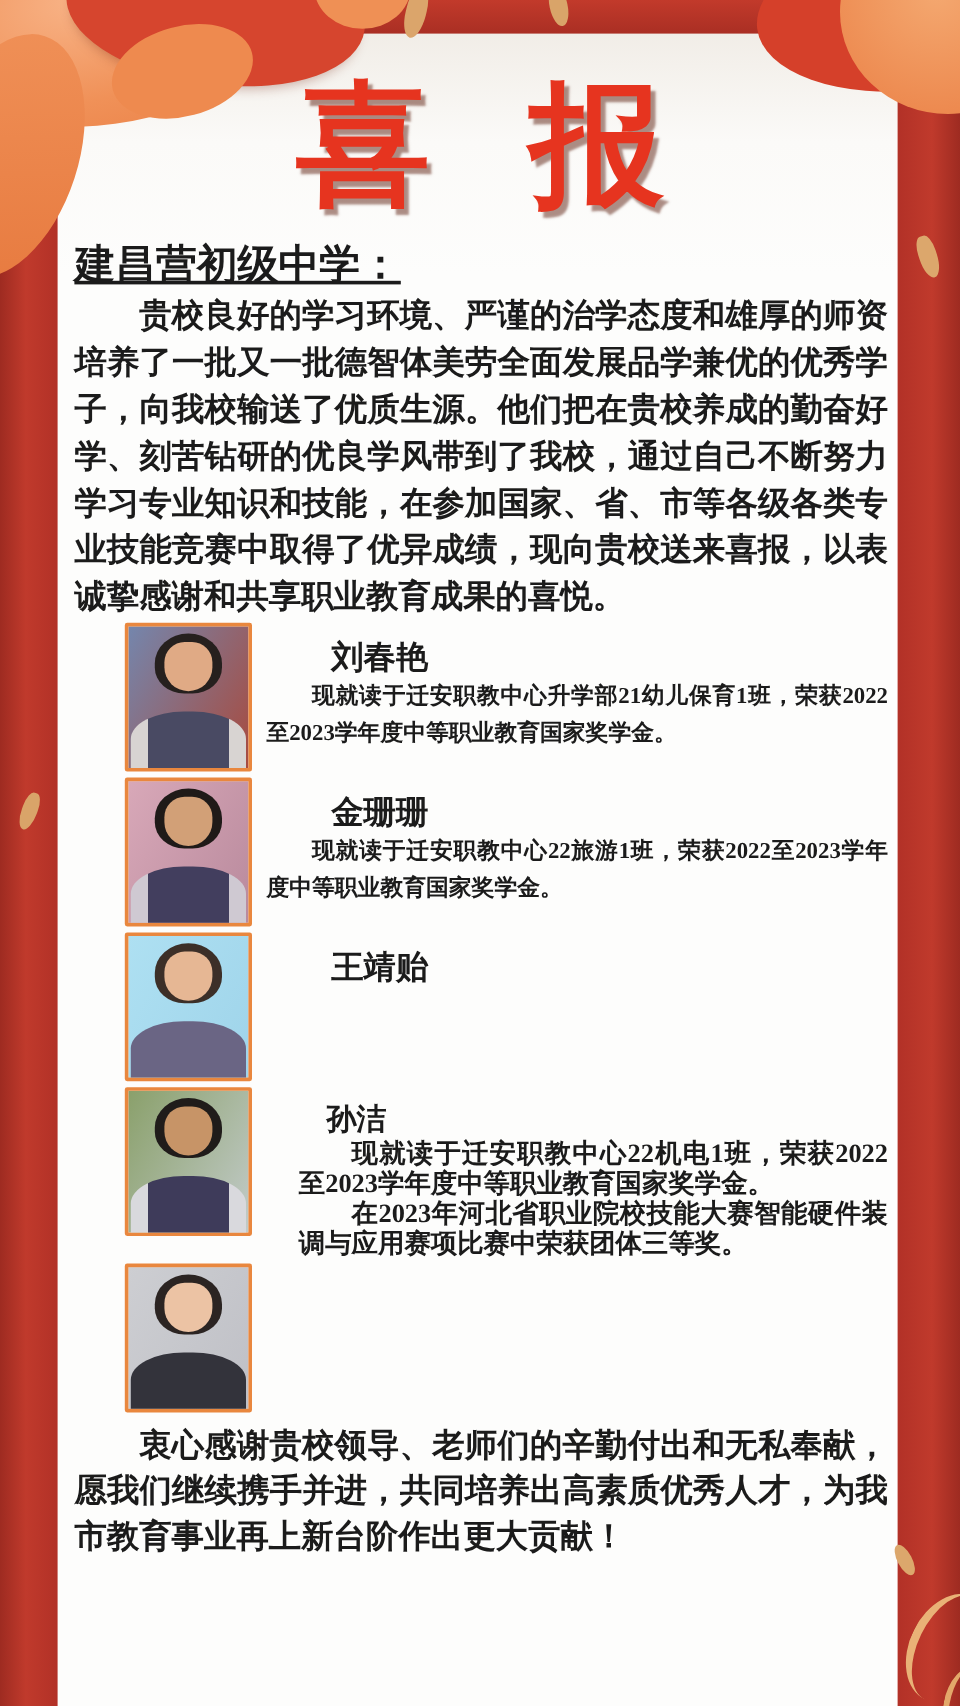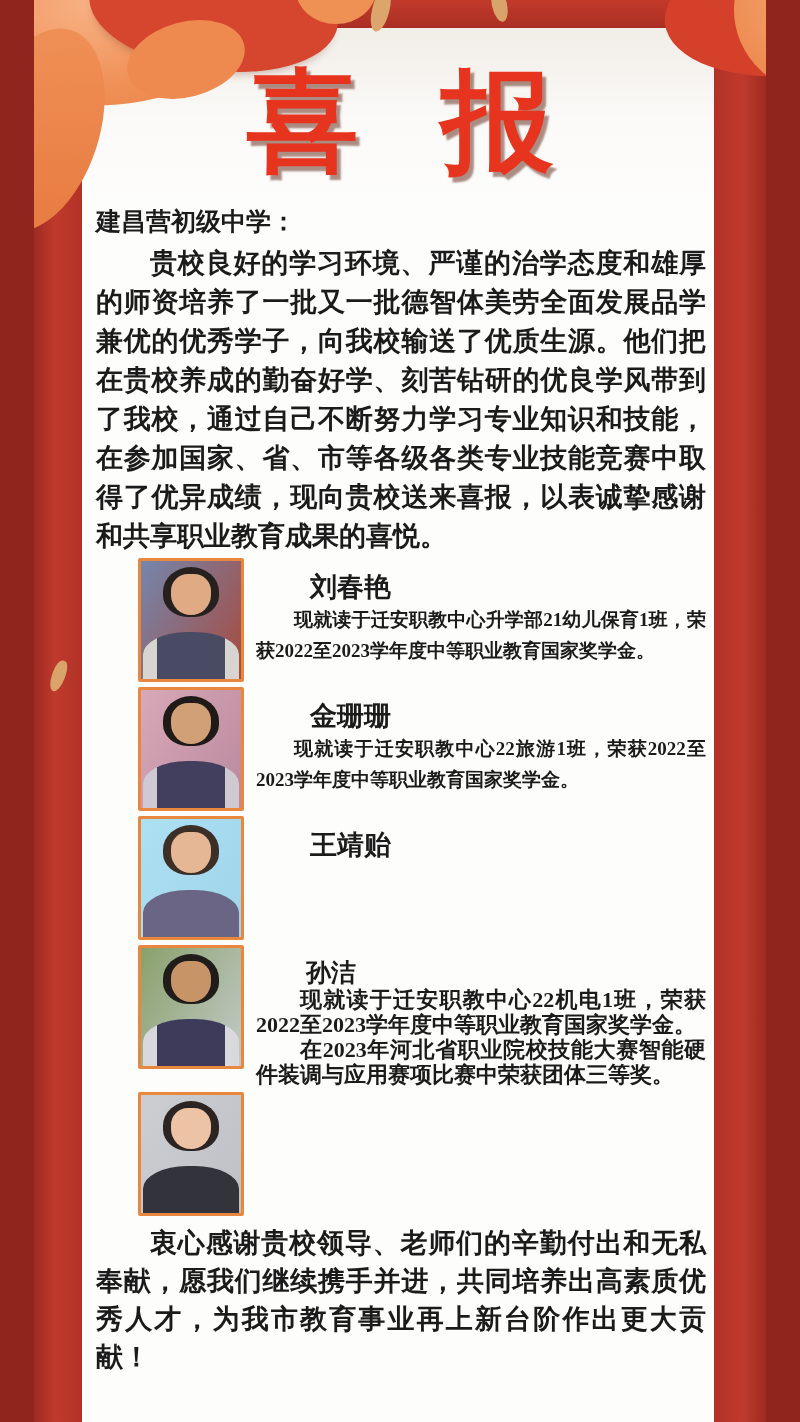--- a/index.html
+++ b/index.html
@@ -1,17 +1,17 @@
 <!DOCTYPE html>
 <html style="--title-red: #e6341f; --flower-red: #d6452e; --petal-gold: #dba56b; --photo-border: #e9873e; --frame-red: #b5342a; --panel-bg: #fbfaf8; --text: #1b1b1b;"><head>
 <meta charset="utf-8">
 <style>
   html,body{margin:0;padding:0;background:#8f251d;}
-  .poster{position:relative;width:684px;height:1422px;margin:0 auto;overflow:hidden;
-          background:#b5342a;font-family:"Liberation Serif","DejaVu Serif",serif;font-weight:700;color:#1b1b1b;padding-left:48px;}
+  .poster{position:relative;width:800px;height:1422px;margin:0 auto;overflow:hidden;
+          background:#b5342a;font-family:"Liberation Serif","DejaVu Serif",serif;font-weight:700;color:#1b1b1b;}
   
   .band{position:absolute;left:0;top:0;right:0;height:30px;background:linear-gradient(180deg,#c23a2b,#a82e23);}
   .strip-left{position:absolute;left:0;top:0;bottom:0;width:48px;background:linear-gradient(90deg,#9e2b21,#c03a2c 45%,#b23127);}
   .strip-right{position:absolute;right:0;top:0;bottom:0;width:52px;background:linear-gradient(270deg,#9e2b21,#c03a2c 45%,#b23127);}
   .panel{position:absolute;left:48px;right:52px;top:28px;bottom:0;z-index:1;
          background:linear-gradient(180deg,#f1ede7 0,#fbfaf8 90px,#fdfdfc 200px);}
   
   .d{position:absolute;z-index:2;}
   .o1{left:-50px;top:-70px;width:310px;height:170px;border-radius:50%;transform:rotate(-14deg);
       background:radial-gradient(ellipse at 40% 35%,#f8b488 0%,#f09158 55%,#ea7e43 100%);}
@@ -29,37 +29,37 @@
   .g3{left:766px;top:196px;width:15px;height:36px;border-radius:50% 50% 62% 62%;transform:rotate(-18deg);background:#dca76c;}
   .g4{left:18px;top:660px;width:13px;height:32px;border-radius:50% 50% 60% 60%;transform:rotate(20deg);background:#d9a469;}
   .g5{left:748px;top:1286px;width:12px;height:28px;border-radius:50%;transform:rotate(-28deg);background:#dca76c;}
   .sw1{left:758px;top:1326px;width:60px;height:95px;border-left:7px solid #e9b277;border-radius:50%;transform:rotate(26deg);}
   .sw2{left:786px;top:1388px;width:40px;height:70px;border-left:5px solid #e3a86a;border-radius:50%;transform:rotate(10deg);}
   
   .content{position:relative;height:100%;padding:0 8px 0 14px;box-sizing:border-box;}
   .title{margin:36px 0 0;text-align:center;font-size:112px;line-height:1.04;font-weight:700;
          color:var(--title-red,#e6341f);letter-spacing:.02em;word-spacing:.45em;
          text-shadow:4px 5px 2px rgba(105,50,35,.55);}
-  .salutation{font-size:25px;line-height:36px;margin:24px 0 4px;}
+  .salutation{font-size:34px;line-height:36px;margin:24px 0 4px;text-decoration:underline;}
   .intro{font-size:27px;line-height:39px;text-indent:2em;text-align:justify;margin:4px 0 2px;}
   .students{margin-top:2px;}
   .entry{display:flex;gap:12px;margin:0 0 5px;padding-left:42px;}
   .photo{flex:none;position:relative;width:100px;height:118px;border:3px solid var(--photo-border,#e9873e);
          border-radius:2px;overflow:hidden;background:linear-gradient(120deg,var(--bg1,#cbb),var(--bg2,#baa));}
   .photo span{position:absolute;display:block;}
   .ph-hair{left:22%;top:5%;width:56%;height:42%;border-radius:50% 50% 44% 44%;background:var(--hair,#222);}
   .ph-head{left:30%;top:11%;width:40%;height:34%;border-radius:44% 44% 52% 52%;background:var(--skin,#e0ab85);}
   .ph-body{left:2%;bottom:-2%;width:96%;height:42%;border-radius:46% 46% 0 0;
            background:linear-gradient(90deg,var(--sleeve,#ddd) 0 15%,var(--jacket,#445) 15% 85%,var(--sleeve,#ddd) 85%);}
   .entry-text{flex:1;min-width:0;padding-top:2px;}
   .entry-name{font-size:27px;line-height:33px;text-indent:2em;margin-top:11px;}
   .entry-p{font-size:19px;line-height:31px;text-indent:2em;text-align:justify;margin:0;}
   .entry-p:empty{display:none;}
   .compact .entry-name{font-size:25px;line-height:29px;}
-  .compact .entry-p{font-size:22px;line-height:25px;}
+  .compact .entry-p{font-size:22px;line-height:25px;margin-left:27px;}
   .closing{font-size:27px;line-height:38px;text-indent:2em;text-align:justify;margin:8px 0 0;}
 </style>
 </head>
 <body>
 
 <div class="poster">
   <div class="band"></div>
   <div class="strip-left"></div>
   <div class="strip-right"></div>
   <div class="panel"></div>

